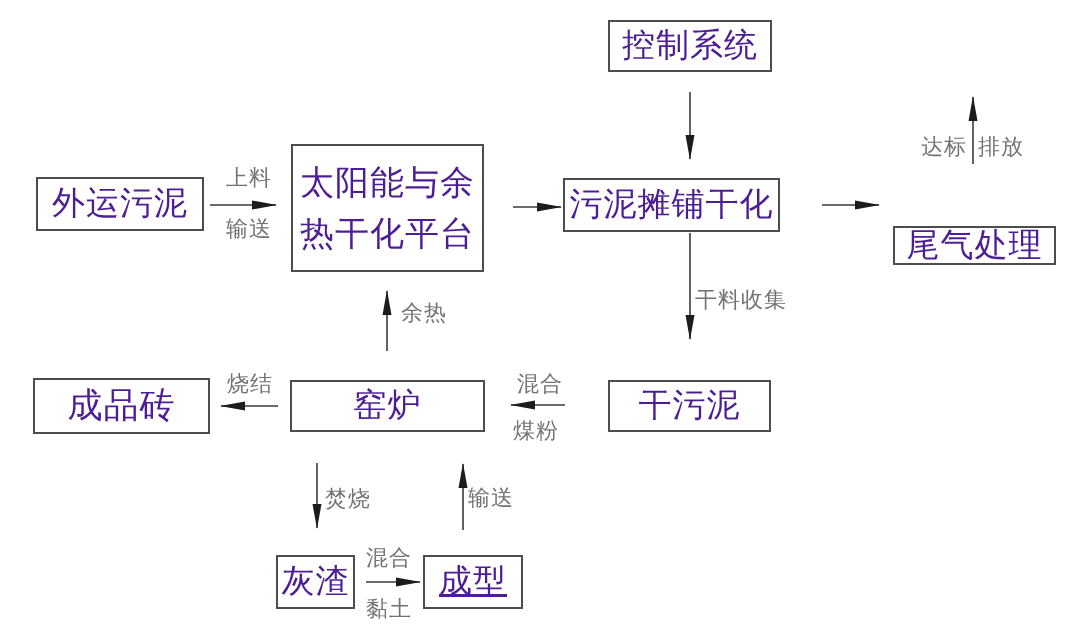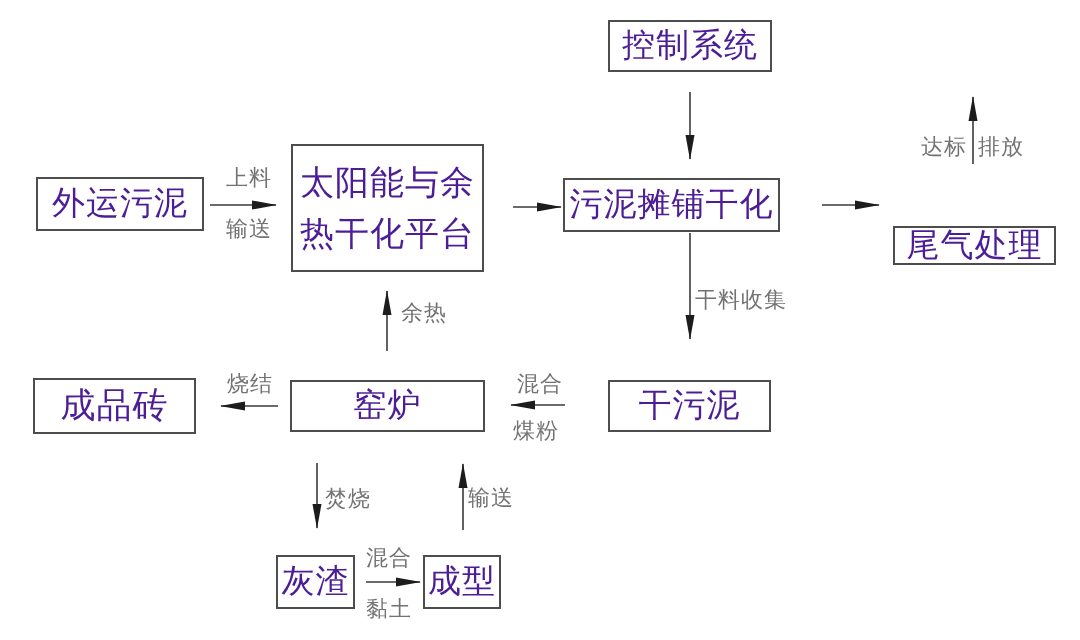--- a/index.html
+++ b/index.html
@@ -75,25 +75,25 @@
 热干化平台</div>
 
   <div class="node" style="left:563px; top:178px; width:217px; height:54px;">污泥摊铺干化</div>
 
   <div class="node" style="left:893px; top:178px; width:163px; height:39px;margin-top:48px;">尾气处理</div>
 
   <div class="node" style="left:290px; top:380px; width:195px; height:52px;">窑炉</div>
 
   <div class="node" style="left:608px; top:380px; width:163px; height:52px;">干污泥</div>
 
-  <div class="node" style="left:33px; top:378px; width:163px; height:56px; font-size:35px;">成品砖</div>
+  <div class="node" style="left:33px; top:378px; width:177px; height:56px; font-size:35px;">成品砖</div>
 
   <div class="node" style="left:276px; top:555px; width:79px; height:54px;text-align:center;">灰渣</div>
 
-  <div class="node" style="left:423px; top:555px; width:78px; height:54px;">成型</div>
+  <div class="node" style="left:423px; top:555px; width:100px; height:54px;text-decoration:underline;">成型</div>
 
   <div class="edge-label" style="left:249px; top:178px;">上料</div>
   <div class="edge-label" style="left:249px; top:229px;">输送</div>
 
   <div class="edge-label" style="left:944px; top:147px;">达标</div>
   <div class="edge-label" style="left:1001px; top:147px;">排放</div>
 
   <div class="edge-label" style="left:741px; top:300px;">干料收集</div>
 
   <div class="edge-label" style="left:424px; top:313px;">余热</div>

